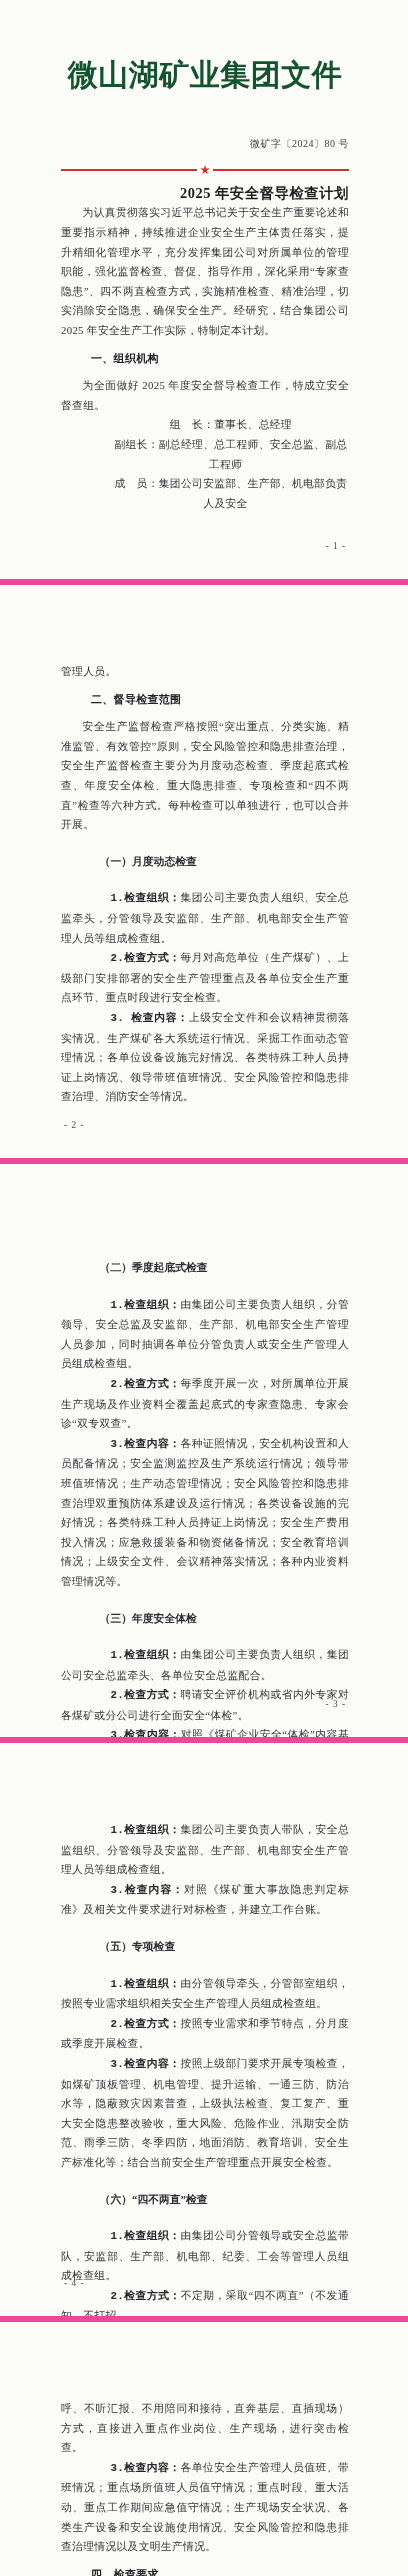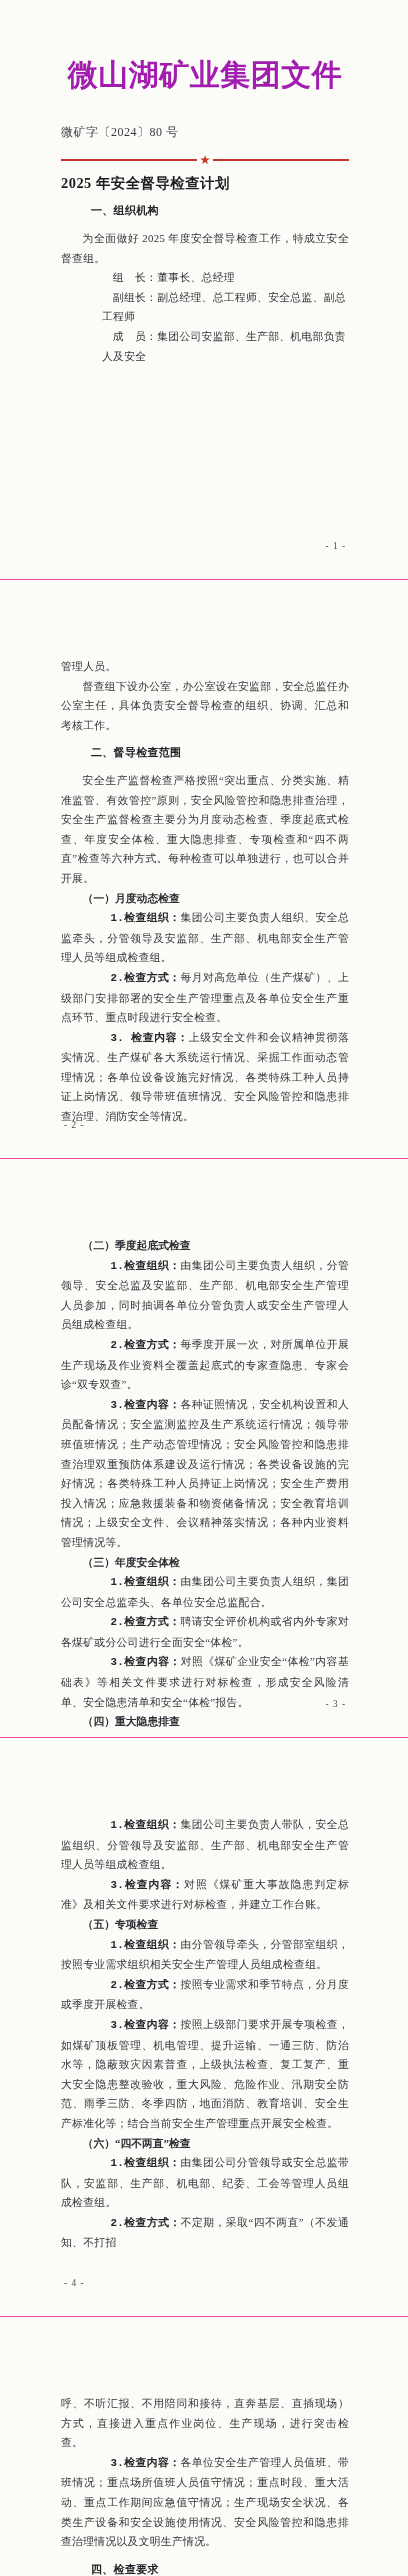--- a/index.html
+++ b/index.html
@@ -1,66 +1,66 @@
 <!DOCTYPE html>
 <html style="font-size:8.2px"><head>
 <meta charset="utf-8">
 <style>
   html,body{margin:0;padding:0;background:#e7e7e4;}
   .doc{width:409px;margin:0;font-family:"Liberation Serif",serif;}
   .page{width:409px;height:579px;background:#fbfbf8;position:relative;box-sizing:border-box;
         padding:77px 60px 31px 61px;overflow:hidden;}
-  .page + .page{border-top:1px solid #ec4899;}
+  .page + .page{border-top:6px solid #ec4899;}
   
   .page1{padding-top:0;}
-  .org-header{margin:58px 0 0;color:#a21caf;font-size:30px;font-weight:700;text-align:center;
+  .org-header{margin:58px 0 0;color:#14532d;font-size:30px;font-weight:700;text-align:center;
               letter-spacing:0.5px;line-height:1.15;}
-  .doc-no{margin-top:31px;text-align:left;font-size:12px;color:#3a3b40;letter-spacing:0.5px;}
+  .doc-no{margin-top:44px;text-align:right;font-size:10px;color:#3a3b40;letter-spacing:0.5px;}
   .divider{display:flex;align-items:center;margin-top:13.4px;}
   .divider .seg{flex:1;height:1.5px;background:#c5352a;}
   .divider .star{color:#c5352a;font-size:12.4px;line-height:1;padding:0 2.6px;}
-  .doc-title{margin-top:8.2px;text-align:left;font-size:14.4px;font-weight:700;color:#1d1e22;letter-spacing:0.5px;}
+  .doc-title{margin-top:8.2px;text-align:right;font-size:14.4px;font-weight:700;color:#1d1e22;letter-spacing:0.5px;}
   .first-para{margin-top:17.5px;}
   
   .para{margin:0;font-size:10.8px;line-height:19.6px;text-align:justify;text-indent:2em;
         color:#33343a;letter-spacing:0.3px;}
   .cont{text-indent:0;}
-  .lead{text-indent:1em;text-align:left;margin-left:41px;}
+  .lead{text-indent:1em;text-align:center;margin-left:41px;}
   .hsec{margin:8px;font-size:11px;line-height:19.6px;font-weight:700;text-indent:2em;
         color:#222327;font-family:"Liberation Sans",sans-serif;letter-spacing:0.3px;}
-  .hsub{margin:0;font-size:10.8px;line-height:19.6px;font-weight:700;text-indent:2em;color:#2c2d33;}
+  .hsub{margin:17px;font-size:10.8px;line-height:19.6px;font-weight:700;text-indent:2em;color:#2c2d33;}
   .para b{font-family:Liberation Mono, monospace;color:#26272c;margin-left:28px;}
   .pageno{position:absolute;bottom:28px;font-size:9.3px;color:#4a4b51;letter-spacing:1px;}
   .pageno.r{right:63px;} .pageno.l{left:64px;}
 </style>
 </head>
 <body>
 
 <div class="doc">
 
   <section class="page page1">
     <div class="org-header">微山湖矿业集团文件</div>
     <div class="doc-no">微矿字〔2024〕80 号</div>
     <div class="divider">
       <span class="seg"></span>
       <span class="star">★</span>
       <span class="seg"></span>
     </div>
     <div class="doc-title">2025 年安全督导检查计划</div>
+    <p class="para first-para">为认真贯彻落实习近平总书记关于安全生产重要论述和重要指示精神，持续推进企业安全生产主体责任落实，提升精细化管理水平，充分发挥集团公司对所属单位的管理职能，强化监督检查、督促、指导作用，深化采用“专家查隐患”、四不两直检查方式，实施精准检查、精准治理，切实消除安全隐患，确保安全生产。经研究，结合集团公司 2025 年安全生产工作实际，特制定本计划。</p>
     <p class="hsec">一、组织机构</p>
     <p class="para">为全面做好 2025 年度安全督导检查工作，特成立安全督查组。</p>
     <p class="para lead">组　长：董事长、总经理</p>
     <p class="para lead">副组长：副总经理、总工程师、安全总监、副总工程师</p>
     <p class="para lead">成　员：集团公司安监部、生产部、机电部负责人及安全</p>
     <div class="pageno r">- 1 -</div>
   </section>
 
   <section class="page">
     <p class="para cont">管理人员。</p>
-    <p class="para">督查组下设办公室，办公室设在安监部，安全总监任办公室主任，具体负责安全督导检查的组织、协调、汇总和考核工作。</p>
     <p class="hsec">二、督导检查范围</p>
     <p class="para">安全生产监督检查严格按照“突出重点、分类实施、精准监管、有效管控”原则，安全风险管控和隐患排查治理，安全生产监督检查主要分为月度动态检查、季度起底式检查、年度安全体检、重大隐患排查、专项检查和“四不两直”检查等六种方式。每种检查可以单独进行，也可以合并开展。</p>
     <p class="hsub">（一）月度动态检查</p>
     <p class="para"><b>1.检查组织：</b><span>集团公司主要负责人组织、安全总监牵头，分管领导及安监部、生产部、机电部安全生产管理人员等组成检查组。</span></p>
     <p class="para"><b>2.检查方式：</b><span>每月对高危单位（生产煤矿）、上级部门安排部署的安全生产管理重点及各单位安全生产重点环节、重点时段进行安全检查。</span></p>
     <p class="para"><b>3. 检查内容：</b><span>上级安全文件和会议精神贯彻落实情况、生产煤矿各大系统运行情况、采掘工作面动态管理情况；各单位设备设施完好情况、各类特殊工种人员持证上岗情况、领导带班值班情况、安全风险管控和隐患排查治理、消防安全等情况。</span></p>
     <div class="pageno l">- 2 -</div>
   </section>
 
   <section class="page">

